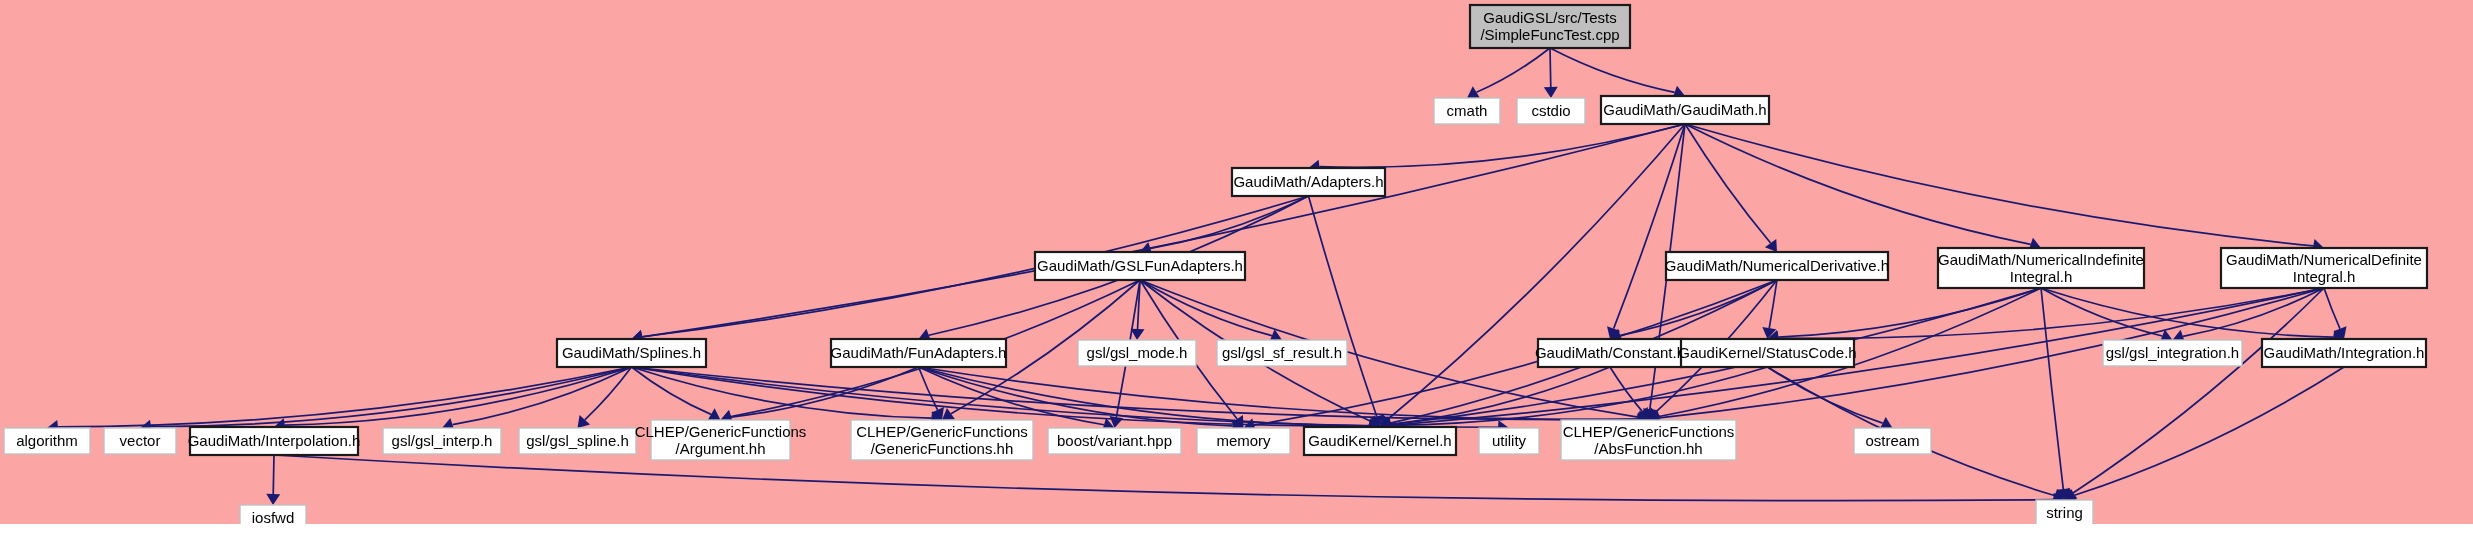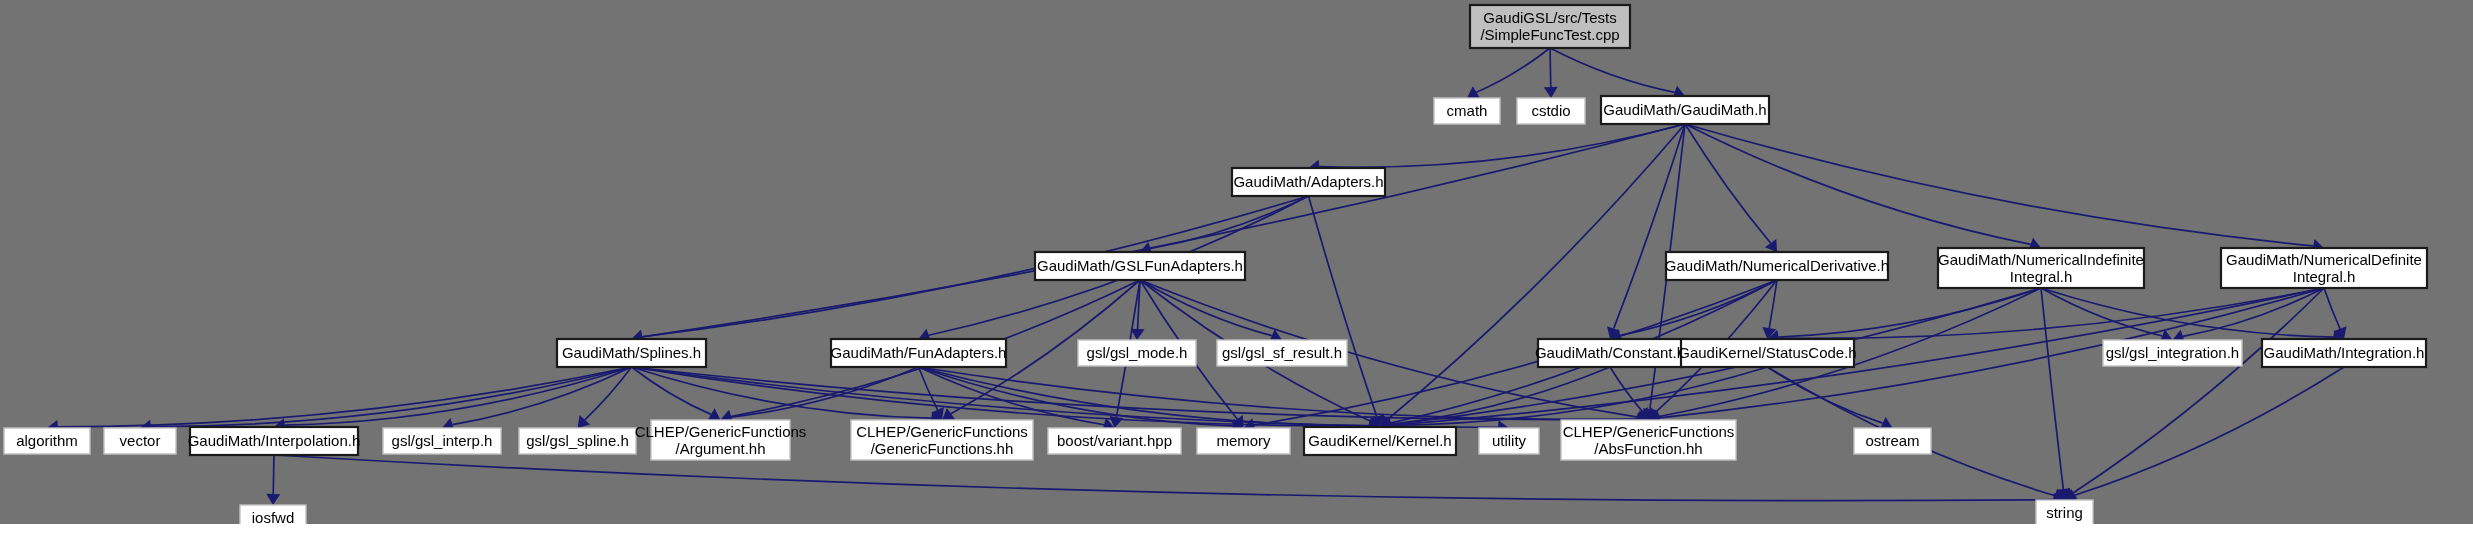--- a/index.html
+++ b/index.html
@@ -1,17 +1,17 @@
 <!DOCTYPE html>
 <html><head>
 <meta charset="utf-8">
 <style>
   html,body{margin:0;padding:0;background:#ffffff;}
   body{font-family:"Liberation Sans","DejaVu Sans",sans-serif;}
-  #graph-wrap{position:relative;width:2473px;height:524px;background:#737373;overflow:hidden;}
+  #graph-wrap{position:relative;width:2473px;height:524px;background:#fca5a5;overflow:hidden;}
   svg#graph{position:absolute;left:0;top:0;width:2473px;height:533px;display:block;}
   .node-label{font-family:"Liberation Sans","DejaVu Sans",sans-serif;font-size:15px;fill:#000000;}
   .node-box-sys{fill:#ffffff;stroke:#c0c0c0;stroke-width:1.4;}
   .node-box-proj{fill:#ffffff;stroke:#1a1a1a;stroke-width:2.2;}
   .node-box-root{fill:#bfbfbf;stroke:#1a1a1a;stroke-width:2.2;}
   .edge{fill:none;stroke:#191970;stroke-width:1.7;}
   .arrowhead{fill:#191970;stroke:none;}
 </style>
 </head>
 <body>

